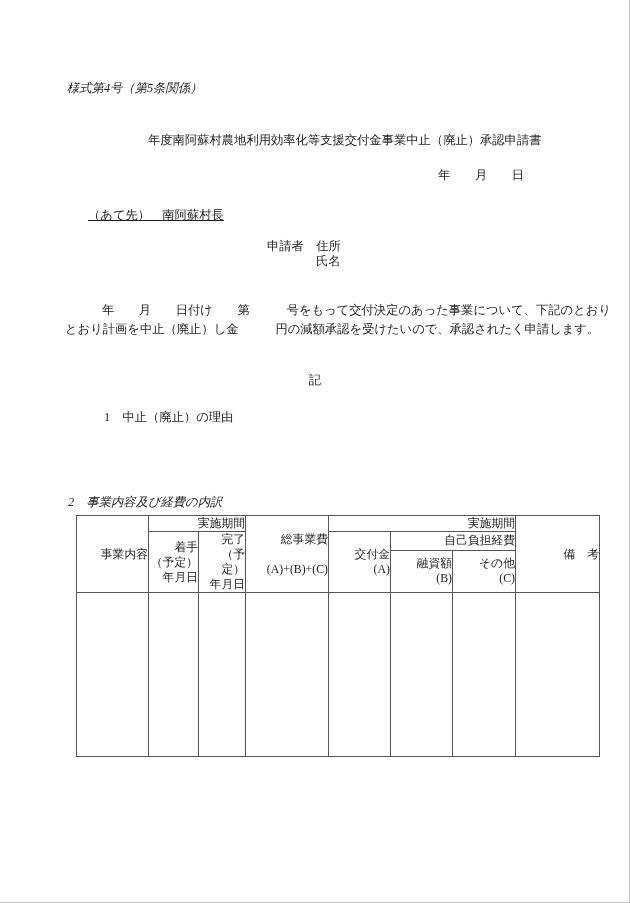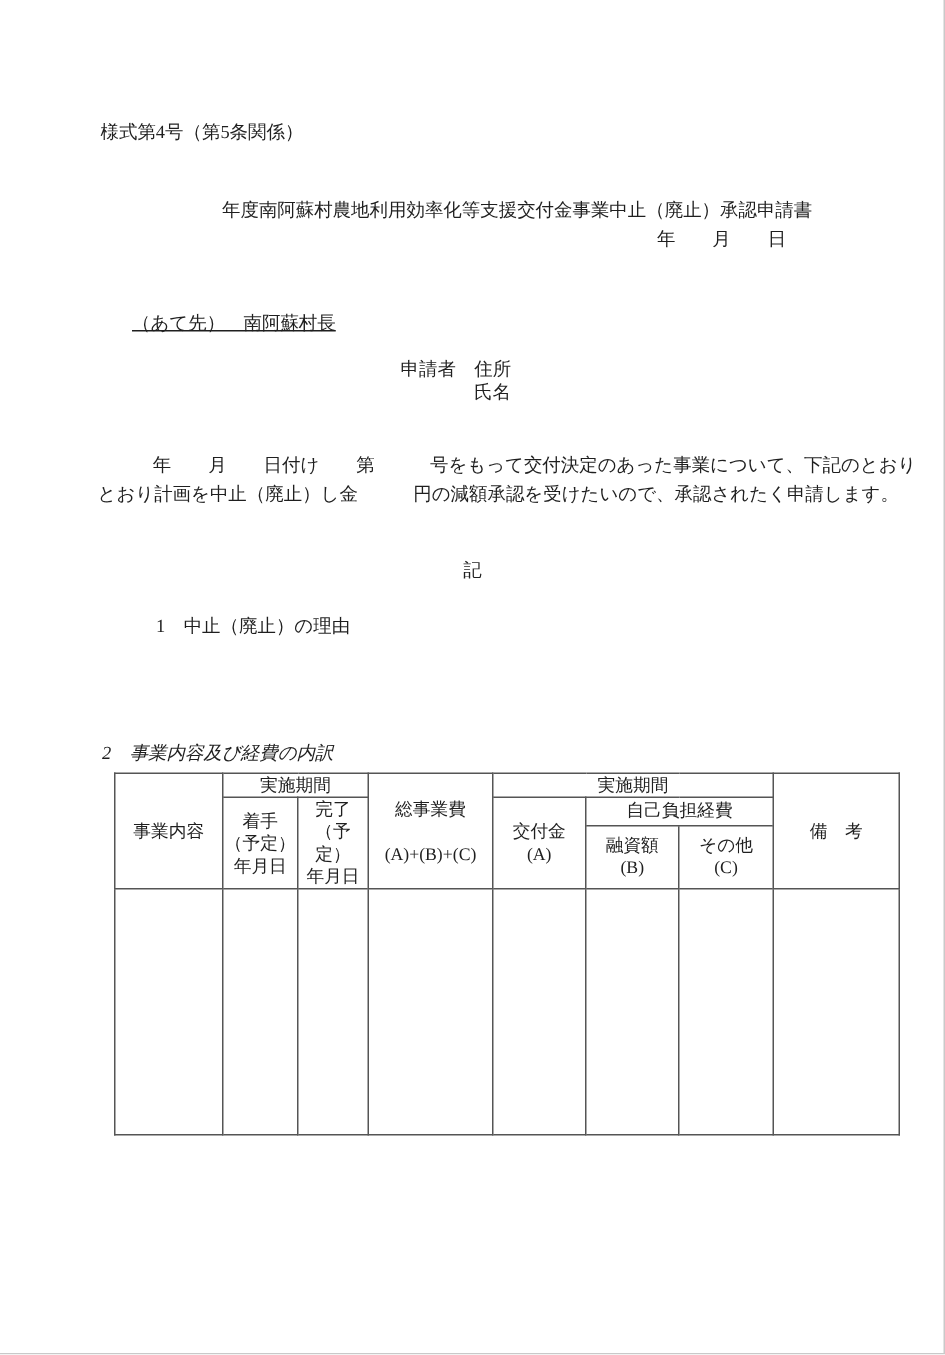--- a/index.html
+++ b/index.html
@@ -18,23 +18,23 @@
     position:relative;
     width:630px; height:903px;
     background:var(--page-background);
     box-shadow:inset -1px -1px 0 #c9c9c9;
     overflow:hidden;
     font-size:12.3px;
     line-height:15px;
   }
   .abs{ position:absolute; white-space:nowrap; }
 
-  .form-number{ left:67px; top:81px; }
+  .form-number{ left:67px; top:81px;font-style:italic; }
   .doc-title{ left:148px; top:133px; }
-  .date-line{ left:438px; top:152px; }
+  .date-line{ left:438px; top:168px; }
   .addressee{ left:88px; top:208px;text-decoration:underline; }
   .applicant{ left:267px; top:239px; }
   .applicant .line2{ padding-left:49px; }
 
   .body-par{ left:65px; top:301px; width:550px; line-height:18.8px; }
   .body-par div{ white-space:nowrap; }
 
   .record-mark{ left:0; top:373px; width:630px; text-align:center; white-space:nowrap; }
   .section-1{ left:68px; top:410px;margin-left:36px; }
   .section-2{ left:68px; top:495px;font-style:italic; }
@@ -42,21 +42,21 @@
   .table-wrap{ left:76px; top:515px; }
   table.cost{
     border-collapse:collapse;
     table-layout:fixed;
     width:523px;
     font-size:11.8px;
     line-height:15px;
   }
   table.cost td{
     border:1px solid var(--table-border);
-    text-align:center;
+    text-align:right;
     vertical-align:middle;
     padding:0;
     overflow:hidden;
     margin-top:14px;
   }
   table.cost .pre{ white-space:pre-line; }
   tr.r1{ height:14px; }
   tr.r2{ height:15px; }
   tr.r3{ height:36px; }
   tr.rbody{ height:164px; }

